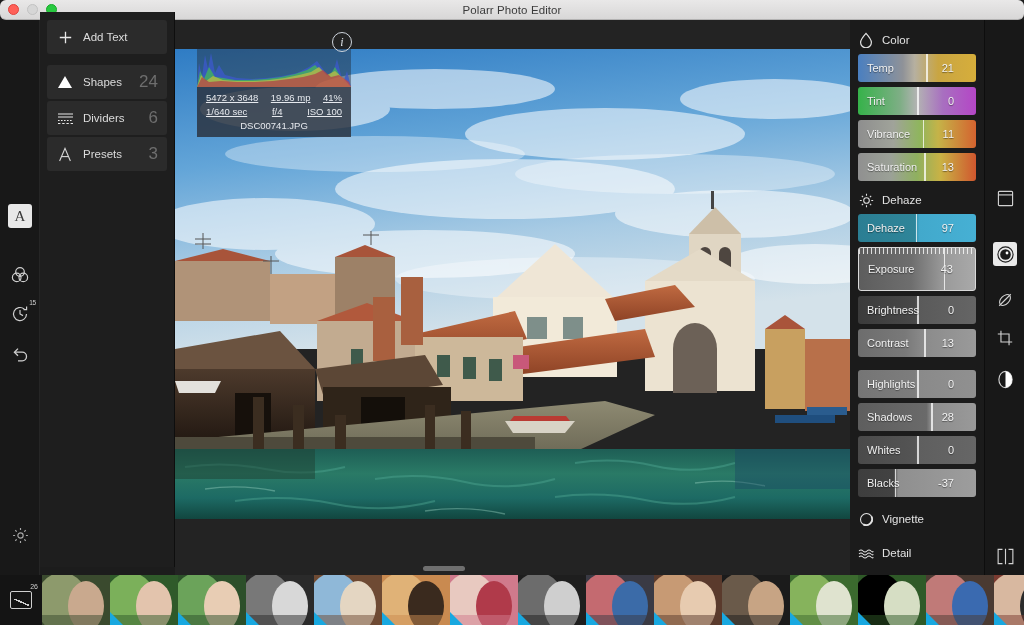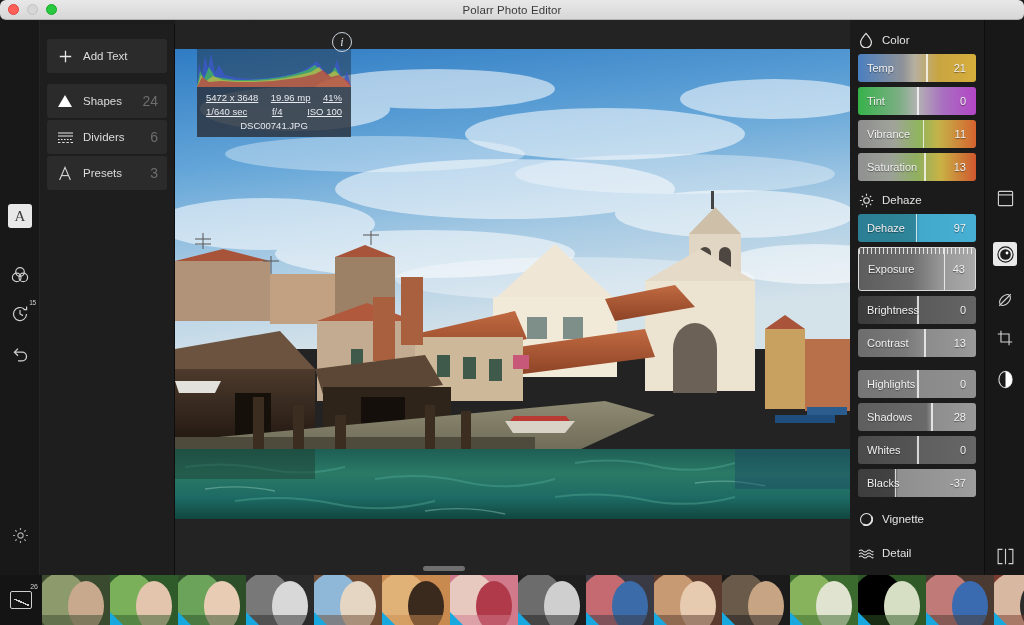--- a/index.html
+++ b/index.html
@@ -53,38 +53,38 @@
   .rail-history  { position: absolute; top: 282px; left: 8px; }
   .rail-undo     { position: absolute; top: 322px; left: 8px; }
   .rail-gear     { position: absolute; top: 503px; left: 8px; }
   .badge-15 {
     position: absolute; top: -3px; right: -4px;
     font-size: 6.5px; color: #d0d0d0; letter-spacing: -.2px;
   }
 
   
   .leftpanel {
-    position: absolute; top: 24px; left: 40px; width: 135px; height: 555px;
+    position: absolute; top: 12px; left: 40px; width: 135px; height: 555px;
     background: #1e1e1e;
     border-right: 1px solid #0e0e0e;
-    padding-top: 15px;
+    padding-top: 8px;
   }
   .lp-row {
     height: 34px; margin: 0 7px 2px 7px;
     background: #2b2b2b; border-radius: 3px;
     display: flex; align-items: center; padding: 0 9px;
     color: #dcdcdc; font-size: 11.5px;
   }
   .lp-row .lp-ic {
     width: 18px; height: 18px; margin-right: 9px;
     display: flex; align-items: center; justify-content: center;
     color: #e4e4e4; flex: 0 0 18px;
   }
   .lp-row .lp-label { flex: 1; }
-  .lp-row .lp-count { color: #6e6e6e; font-size: 14px; }
+  .lp-row .lp-count { color: #6e6e6e; font-size: 17px; }
   .lp-gap { height: 9px; }
 
   
   .canvasarea {
     position: absolute; top: 20px; left: 175px;
     width: 675px; height: 555px;
     background: #232323; overflow: hidden;
   }
   .info-btn {
     position: absolute; top: 12px; left: 157px;
@@ -152,21 +152,21 @@
   }
   .slider .s-knob {
     position: absolute; top: 0; bottom: 0; width: 1.5px;
     background: rgba(255,255,255,.75);
   }
   .slider .s-name {
     position: relative; z-index: 2; padding-left: 9px;
     color: #f0f0f0; text-shadow: 0 1px 1px rgba(0,0,0,.45);
   }
   .slider .s-val {
-    position: relative; z-index: 2; margin-left: auto; padding-right: 10px;
+    position: relative; z-index: 2; margin-left: auto; padding-right: 22px;
     color: #f2f2f2; text-shadow: 0 1px 1px rgba(0,0,0,.45);
   }
   .slider.active {
     border: 1px solid #d9d9d9; height: 44px;
     margin-bottom: 5px;
     text-align: right;
   }
   .ruler {
     position: absolute; top: 0; left: 0; right: 0; height: 6px; z-index: 3;
     background-image: repeating-linear-gradient(to right,

